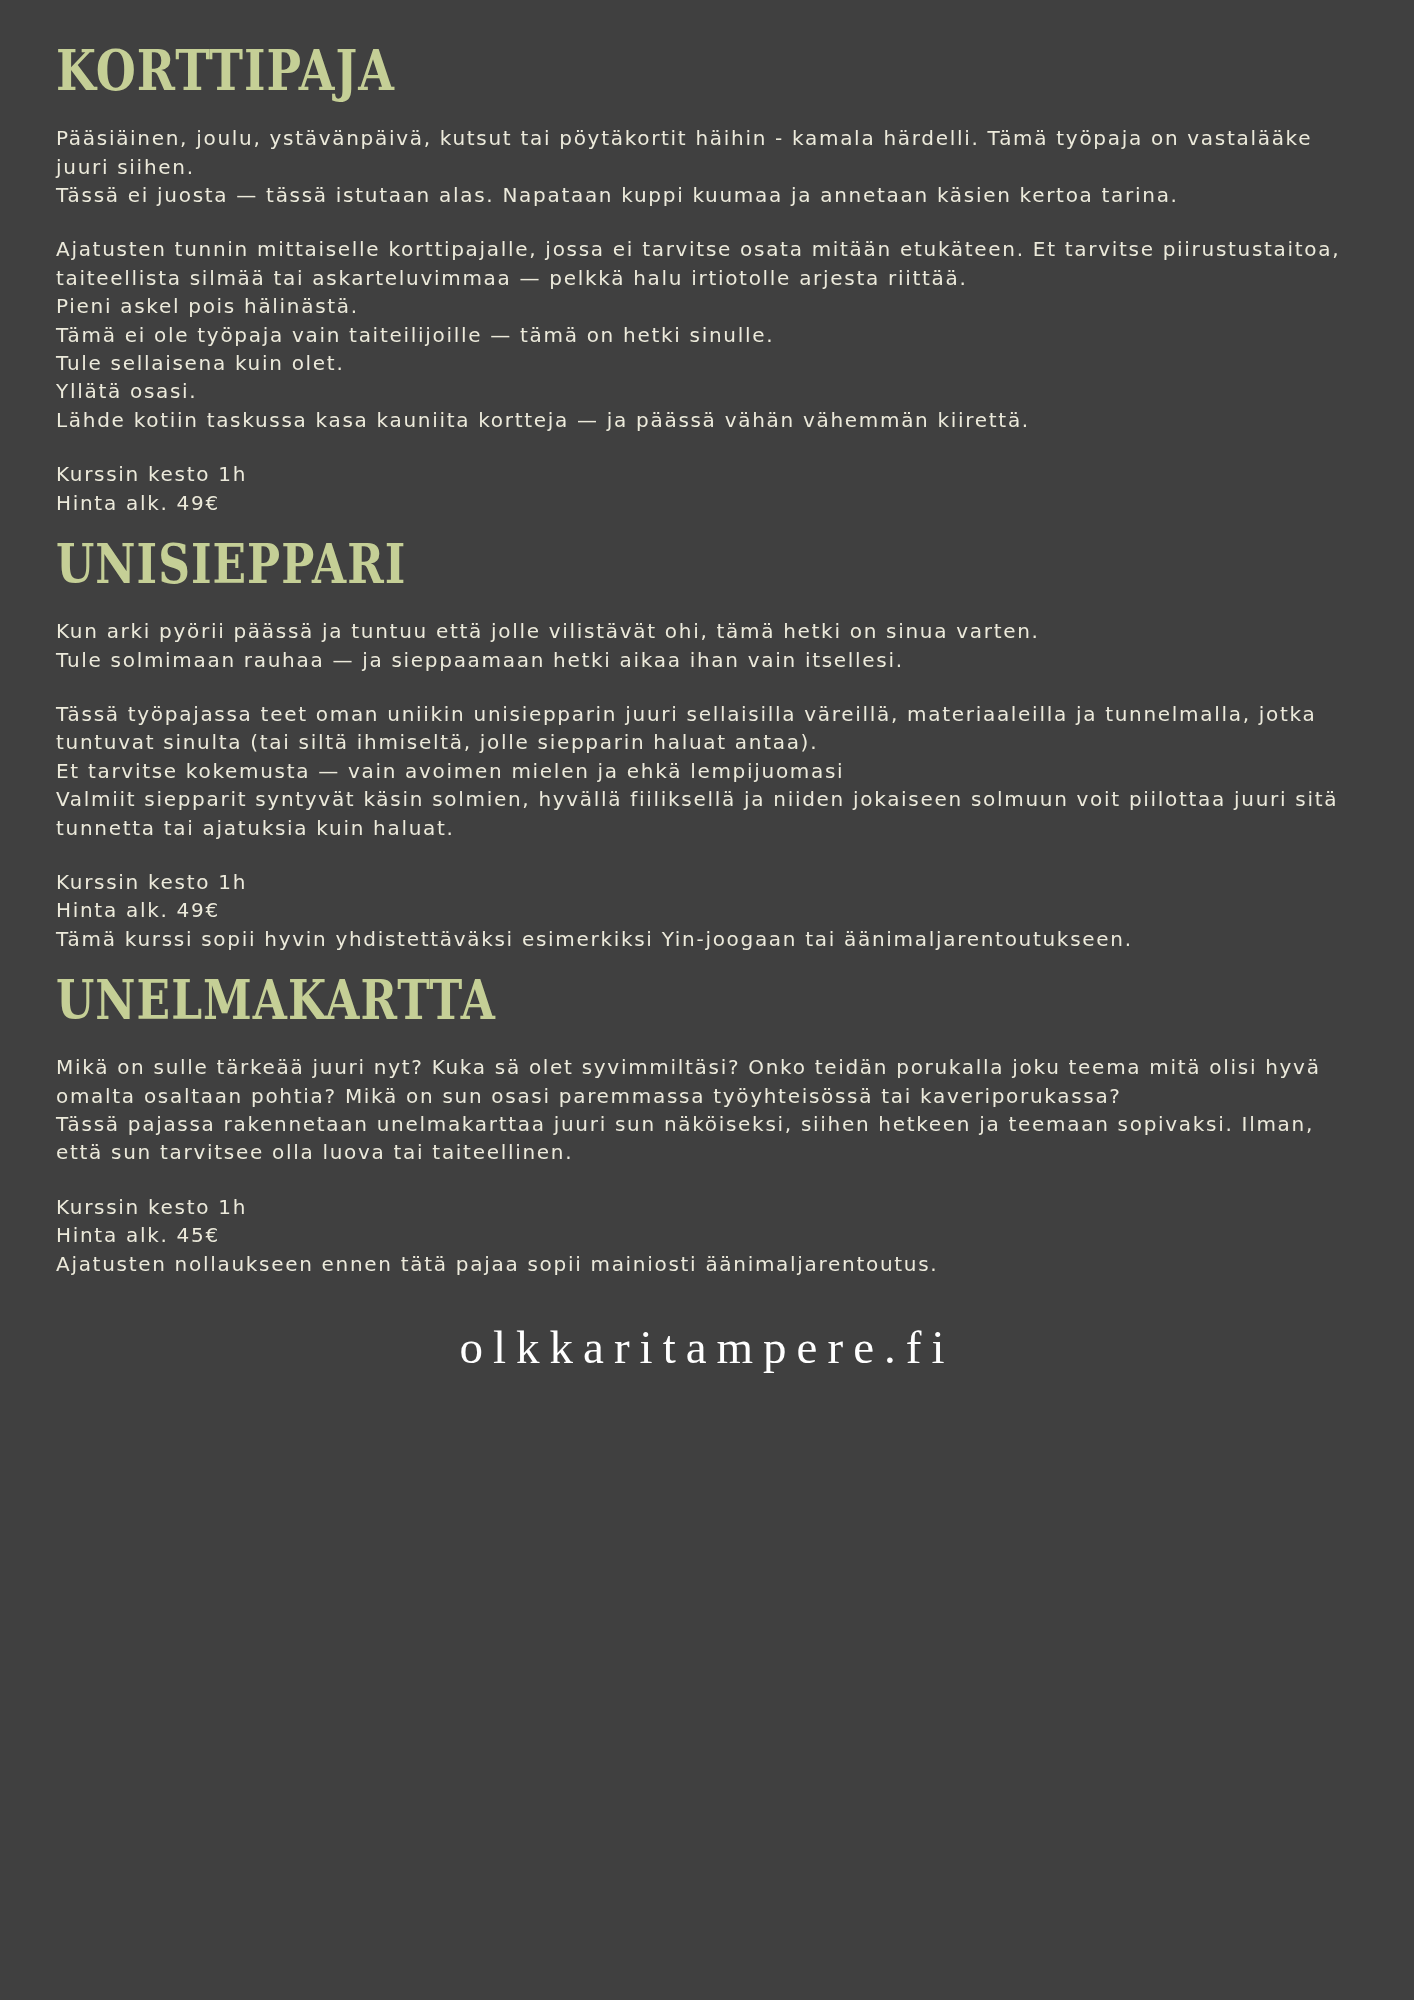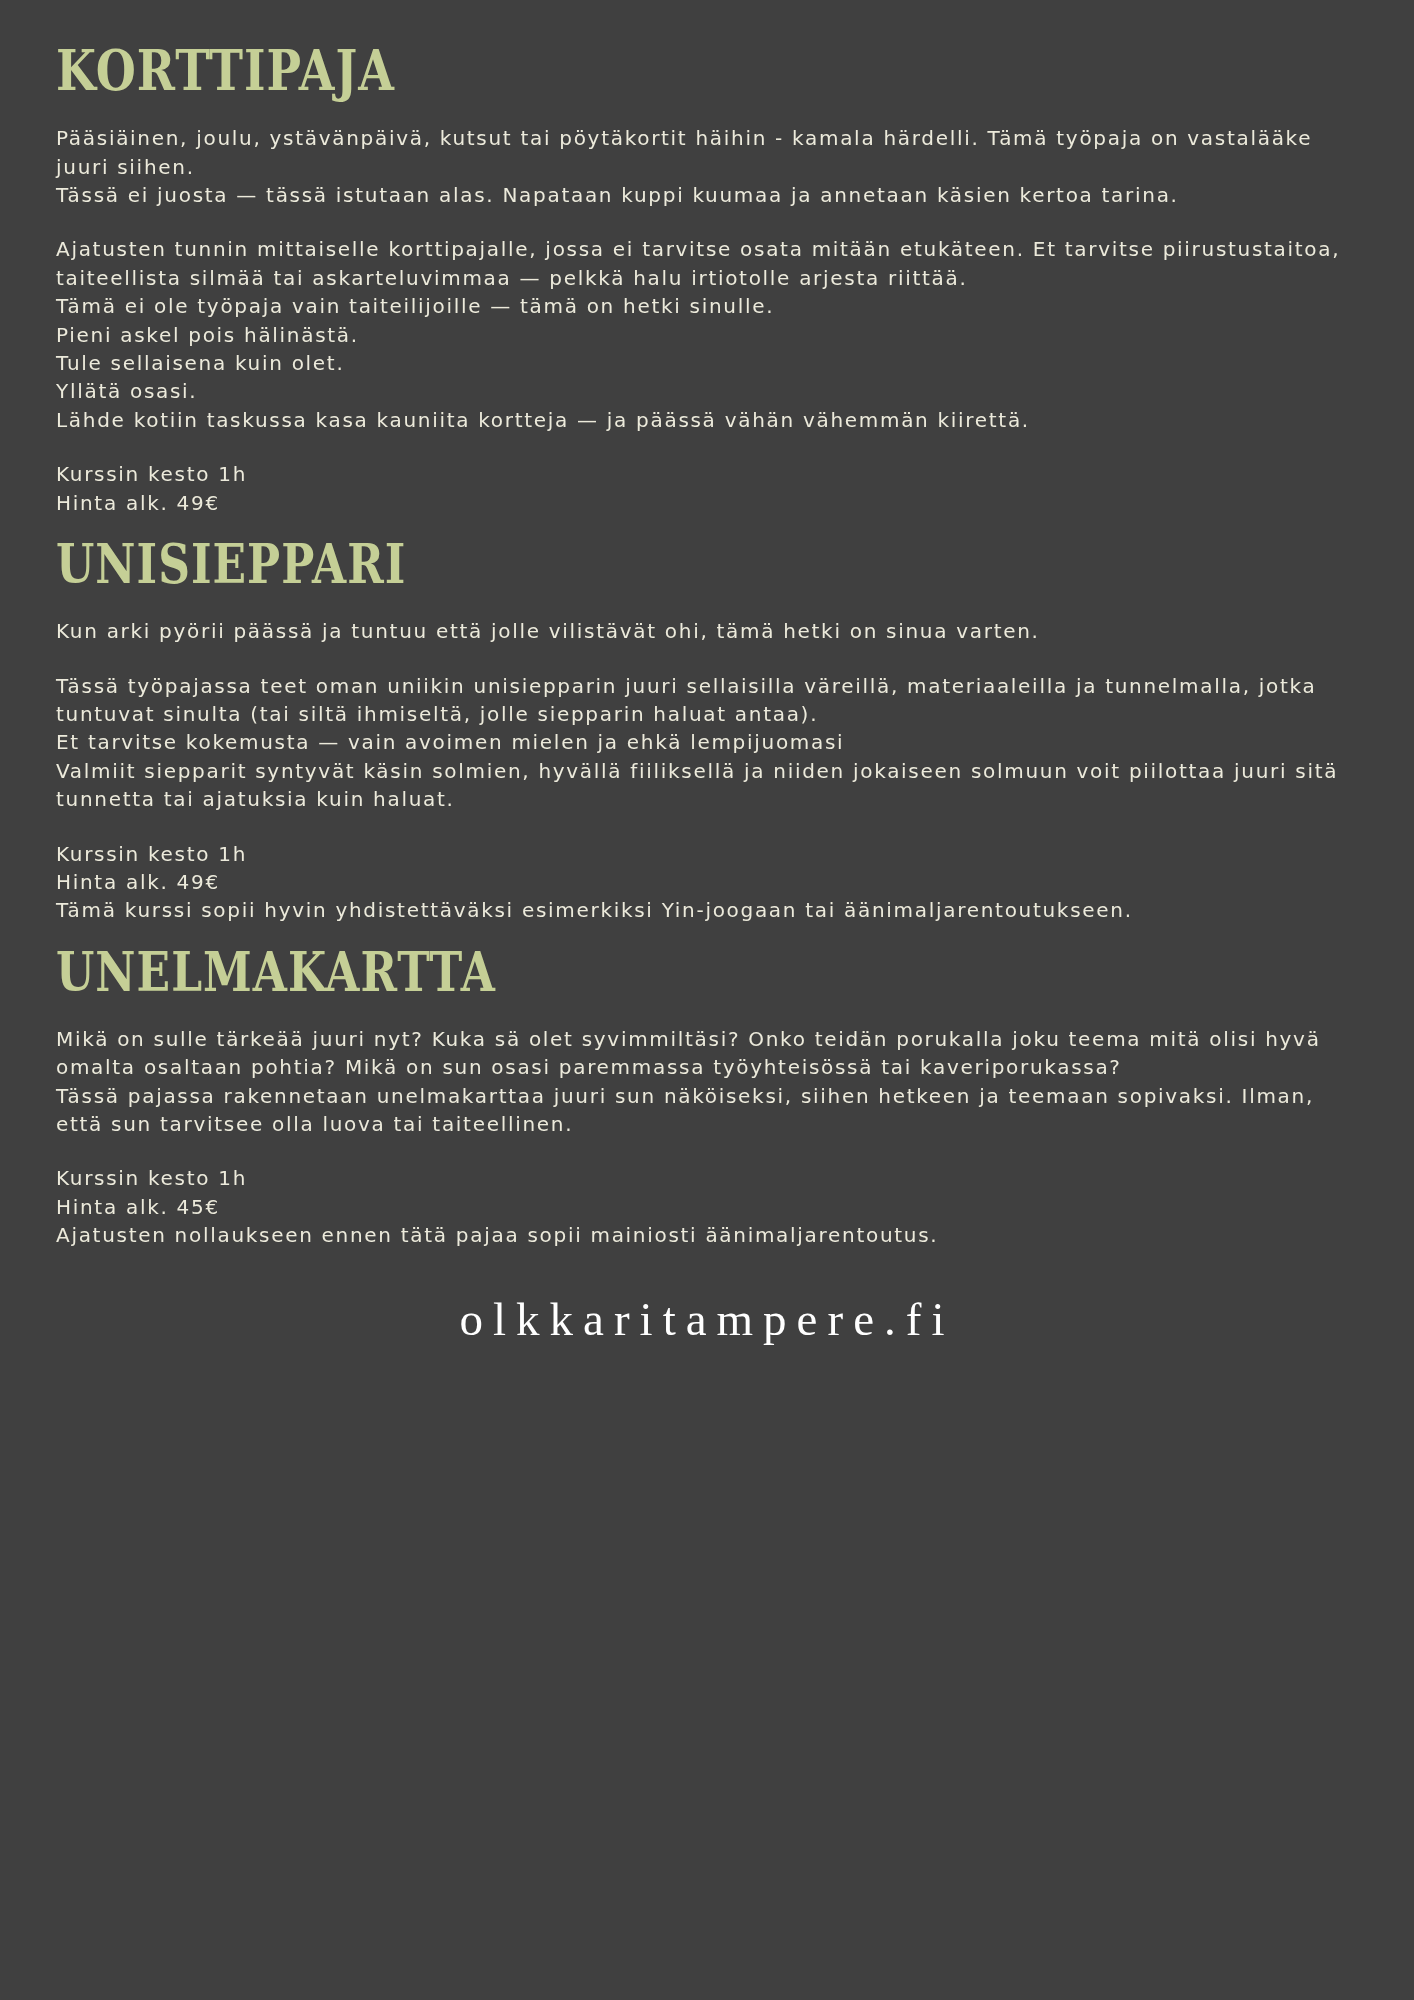--- a/index.html
+++ b/index.html
@@ -79,41 +79,42 @@
     <div class="title-wrap">
       <h1 class="section-title">KORTTIPAJA</h1>
     </div>
     <div class="body-block">
       <p>Pääsiäinen, joulu, ystävänpäivä, kutsut tai pöytäkortit häihin - kamala härdelli. Tämä työpaja on vastalääke juuri siihen.</p>
       <p>Tässä ei juosta — tässä istutaan alas. Napataan kuppi kuumaa ja annetaan käsien kertoa tarina.</p>
     </div>
     <div class="block-gap"></div>
     <div class="body-block">
       <p>Ajatusten tunnin mittaiselle korttipajalle, jossa ei tarvitse osata mitään etukäteen. Et tarvitse piirustustaitoa, taiteellista silmää tai askarteluvimmaa — pelkkä halu irtiotolle arjesta riittää.</p>
+      <p>Pieni askel pois hälinästä.</p>
       <p>Tämä ei ole työpaja vain taiteilijoille — tämä on hetki sinulle.</p>
-      <p>Pieni askel pois hälinästä.</p>
       <p>Tule sellaisena kuin olet.</p>
       <p>Yllätä osasi.</p>
       <p>Lähde kotiin taskussa kasa kauniita kortteja — ja päässä vähän vähemmän kiirettä.</p>
     </div>
     <div class="block-gap"></div>
     <div class="body-block">
       <p>Kurssin kesto 1h</p>
       <p>Hinta alk. 49€</p>
     </div>
   </div>
 
   <div class="section-gap"></div>
 
   <div class="section">
     <div class="title-wrap">
       <h1 class="section-title t2">UNISIEPPARI</h1>
     </div>
     <div class="body-block">
       <p>Kun arki pyörii päässä ja tuntuu että jolle vilistävät ohi, tämä hetki on sinua varten.</p>
+      <p>Tule solmimaan rauhaa — ja sieppaamaan hetki aikaa ihan vain itsellesi.</p>
     </div>
     <div class="block-gap"></div>
     <div class="body-block">
       <p>Tässä työpajassa teet oman uniikin unisiepparin juuri sellaisilla väreillä, materiaaleilla ja tunnelmalla, jotka tuntuvat sinulta (tai siltä ihmiseltä, jolle siepparin haluat antaa).</p>
       <p>Et tarvitse kokemusta — vain avoimen mielen ja ehkä lempijuomasi</p>
       <p>Valmiit siepparit syntyvät käsin solmien, hyvällä fiiliksellä ja niiden jokaiseen solmuun voit piilottaa juuri sitä tunnetta tai ajatuksia kuin haluat.</p>
     </div>
     <div class="block-gap"></div>
     <div class="body-block">
       <p>Kurssin kesto 1h</p>

